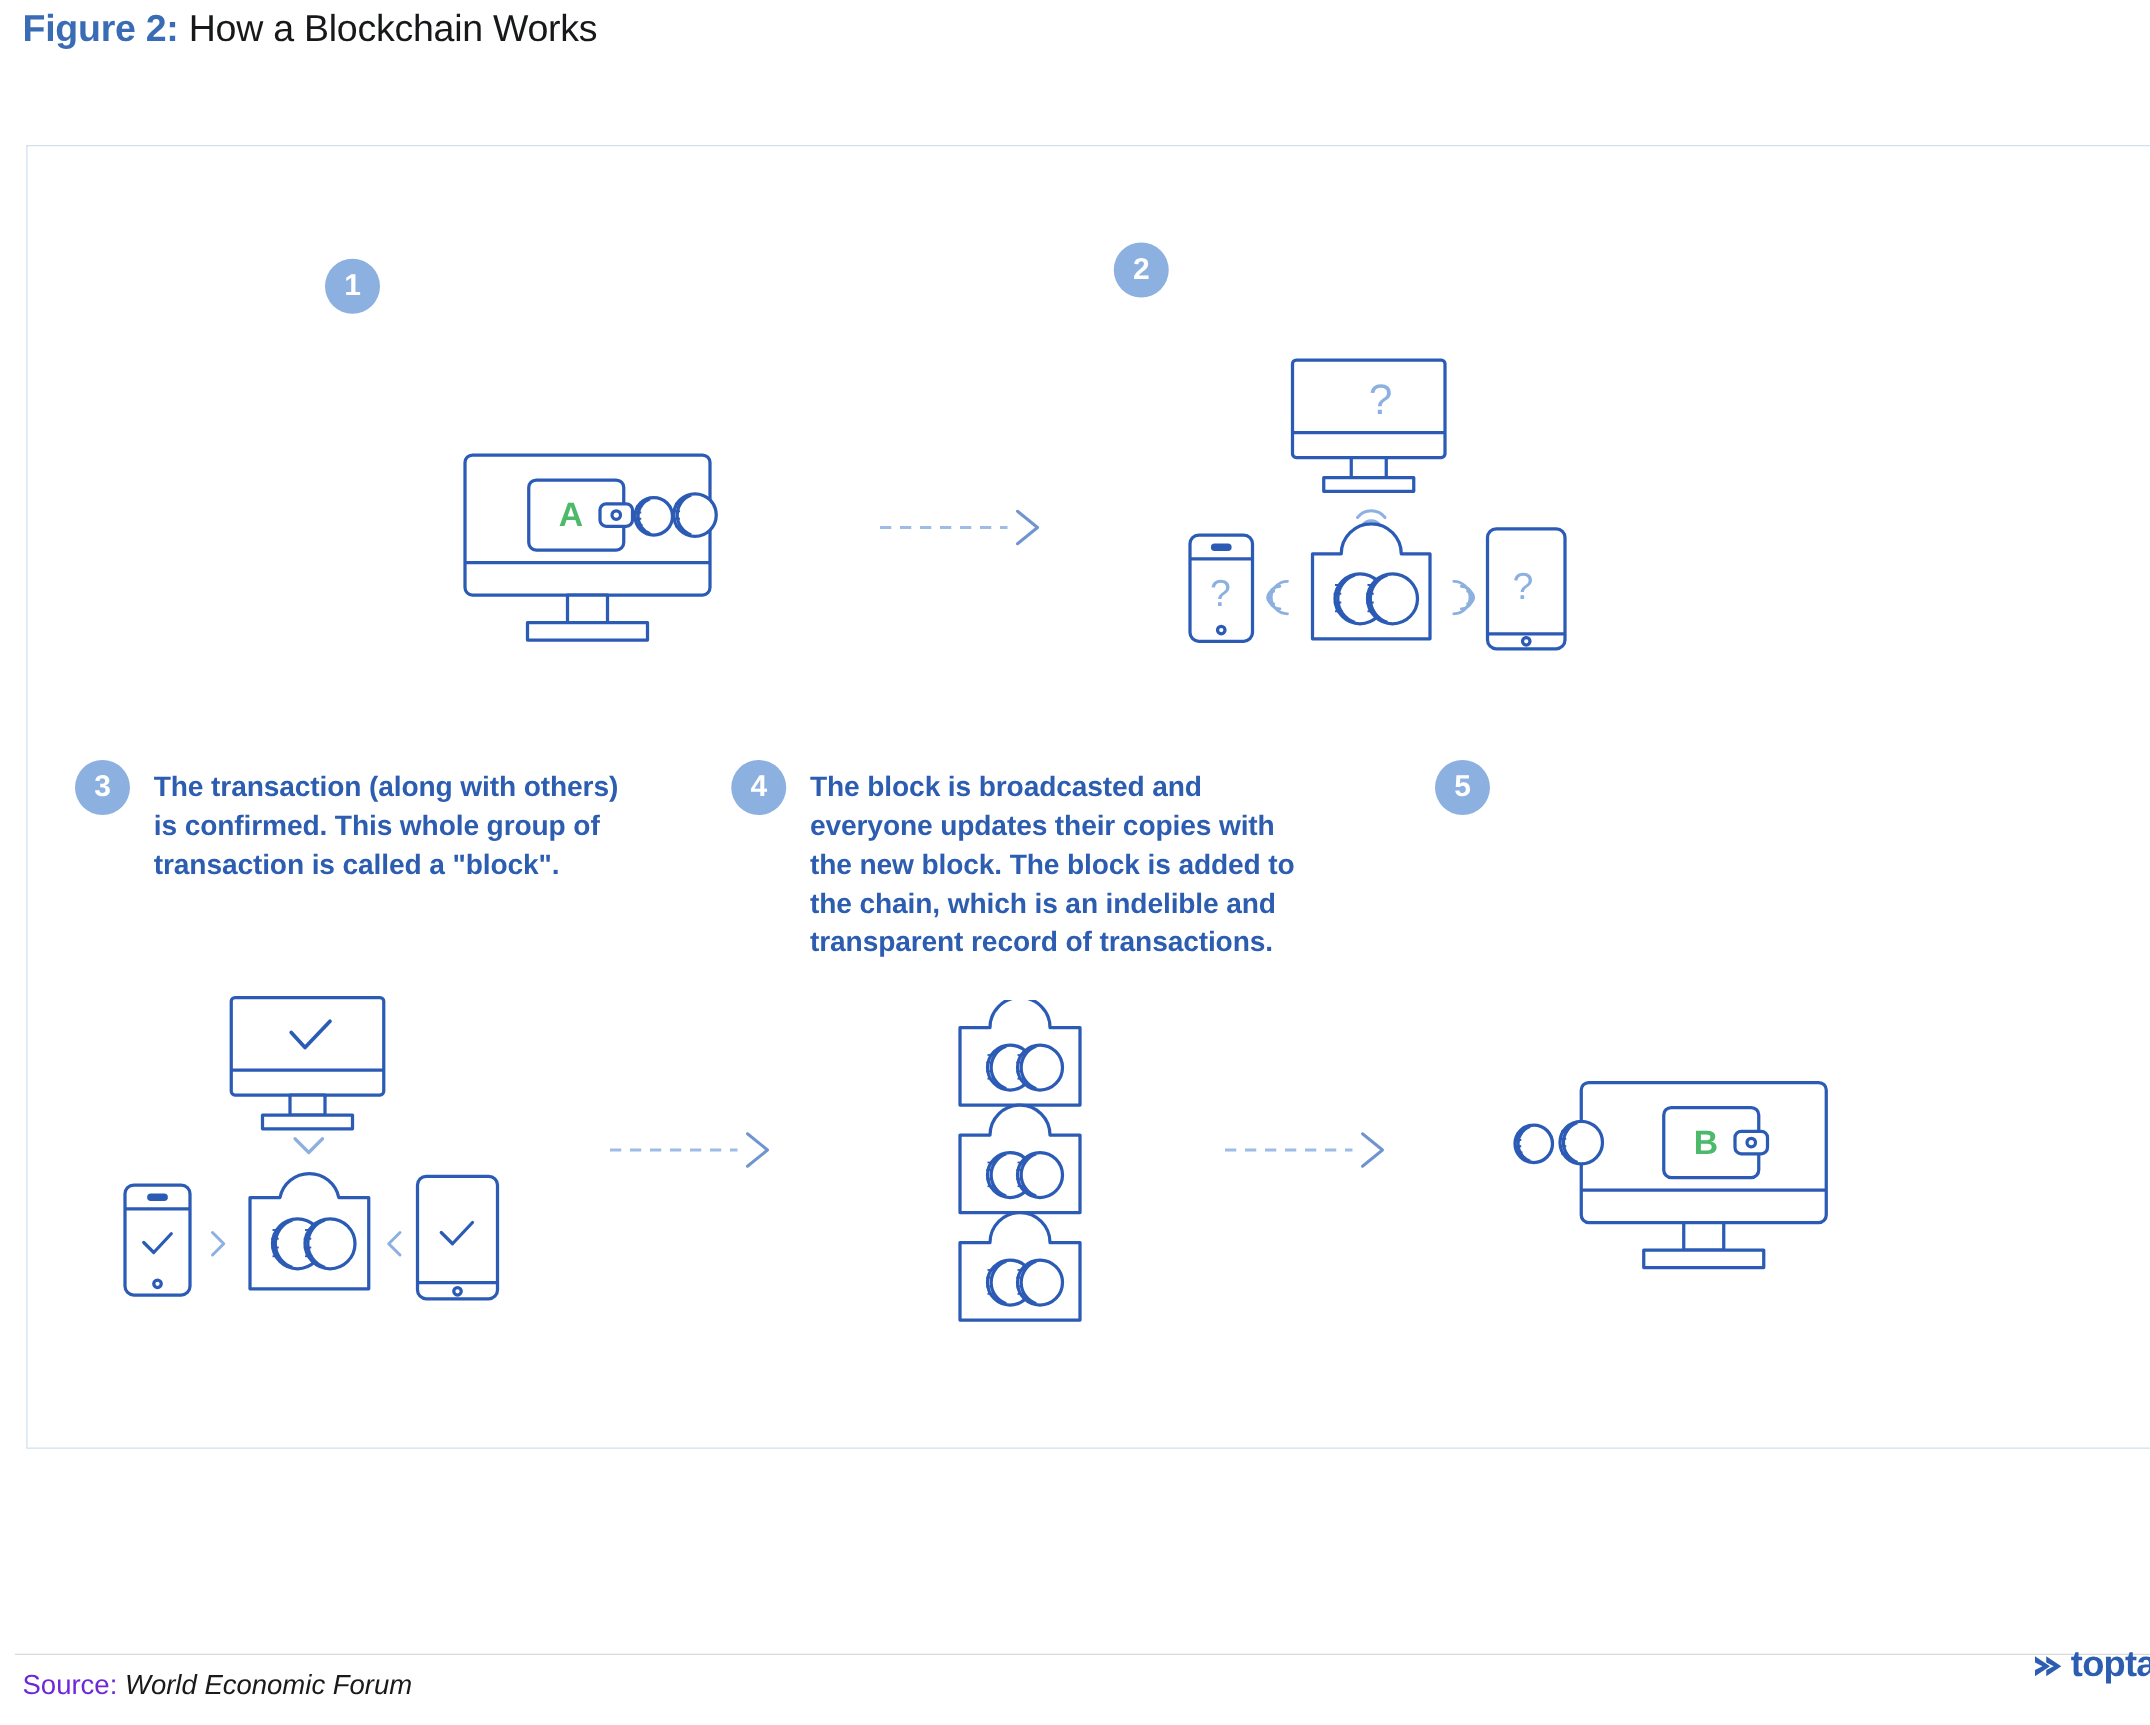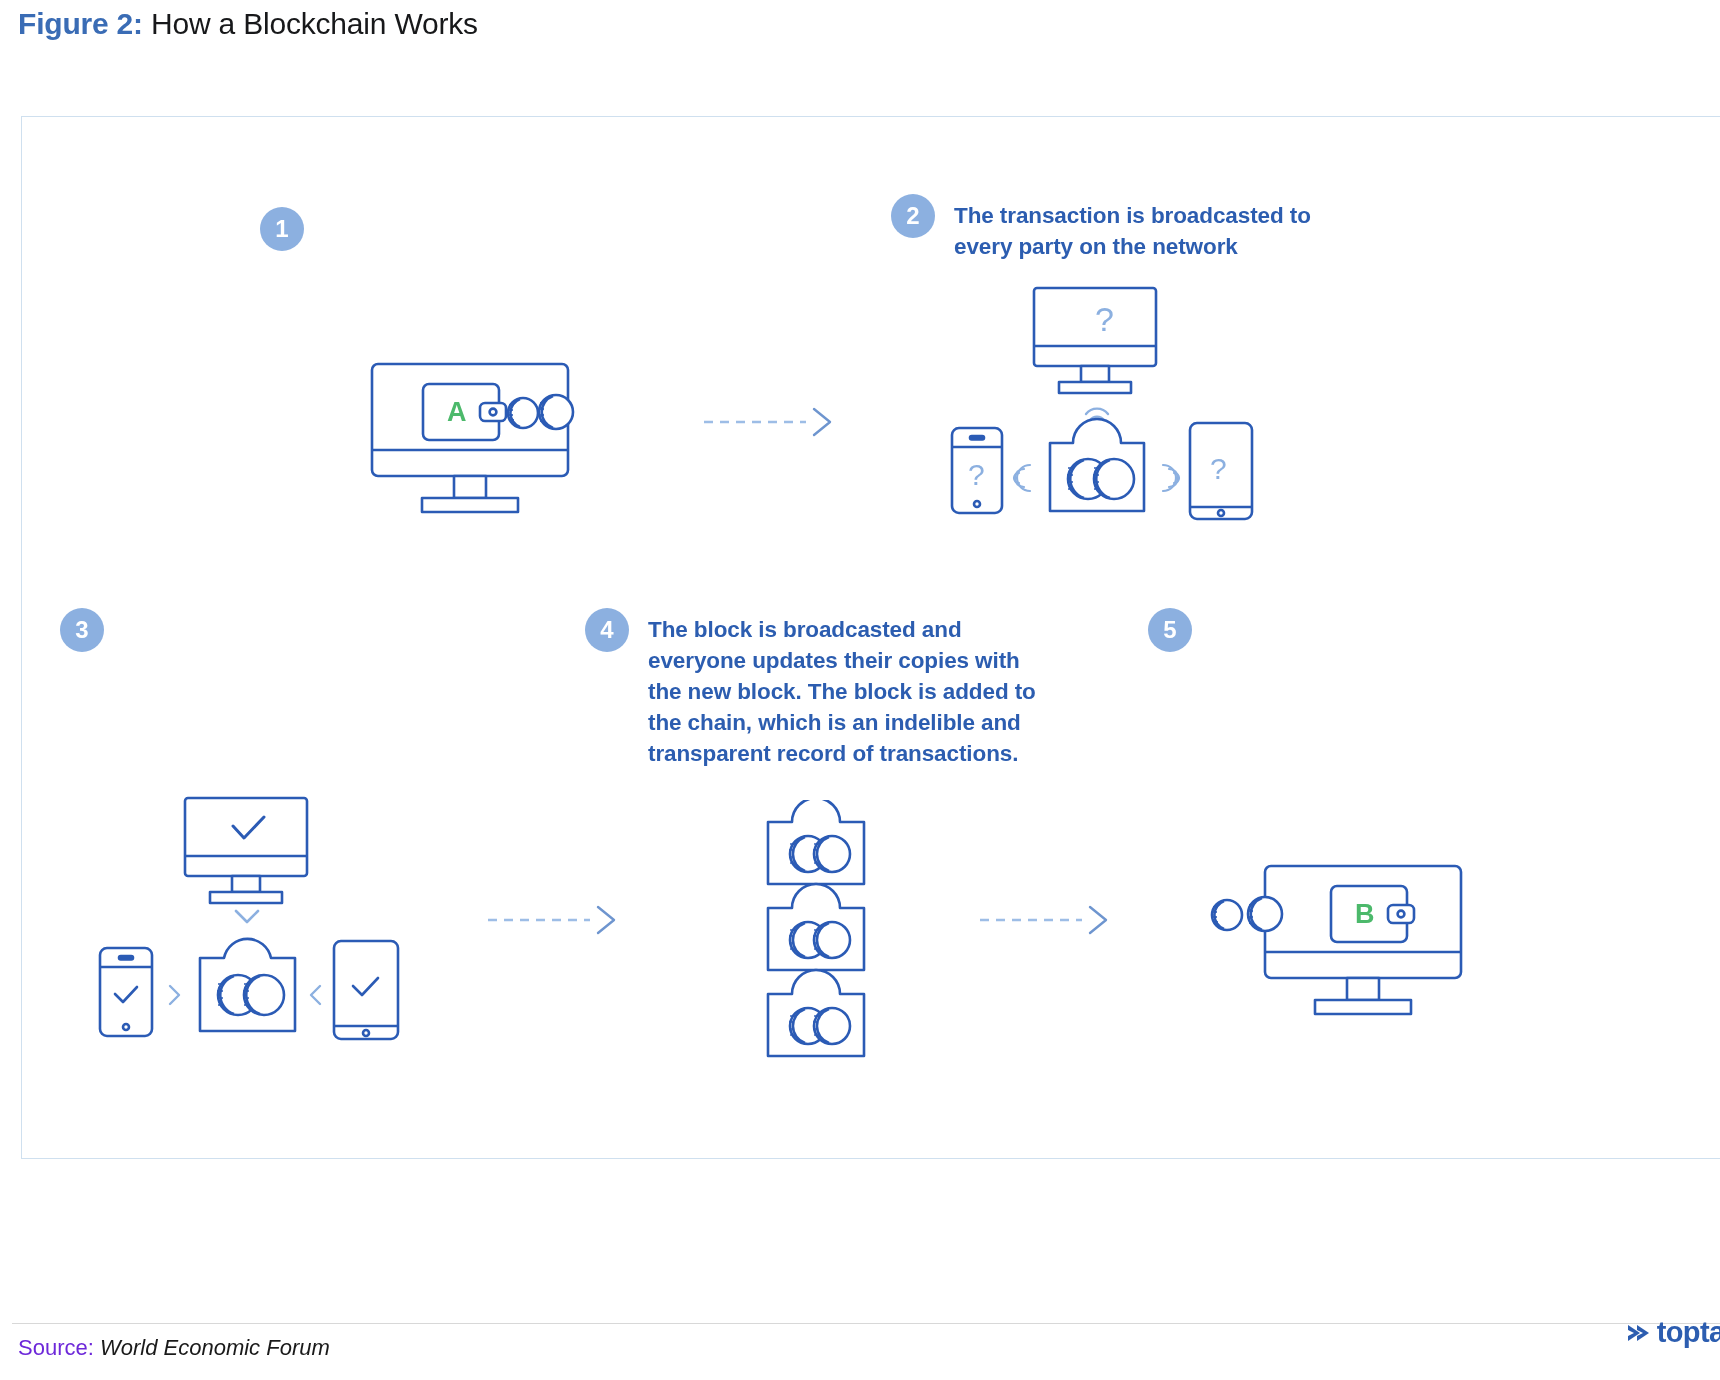--- a/index.html
+++ b/index.html
@@ -99,26 +99,27 @@
   </div>
 
   <div class="frame"></div>
 
   <div class="step" id="step1">
     <div class="badge">1</div>
   </div>
 
   <div class="step" id="step2">
     <div class="badge">2</div>
-    <div class="step-text">The transaction is broadcasted to
-every party on the network</div>
   </div>
 
   <div class="step" id="step3">
     <div class="badge">3</div>
+    <div class="step-text">The transaction (along with others)
+is confirmed. This whole group of
+transaction is called a "block".</div>
   </div>
 
   <div class="step" id="step4">
     <div class="badge">4</div>
     <div class="step-text">The block is broadcasted and
 everyone updates their copies with
 the new block. The block is added to
 the chain, which is an indelible and
 transparent record of transactions.</div>
   </div>

